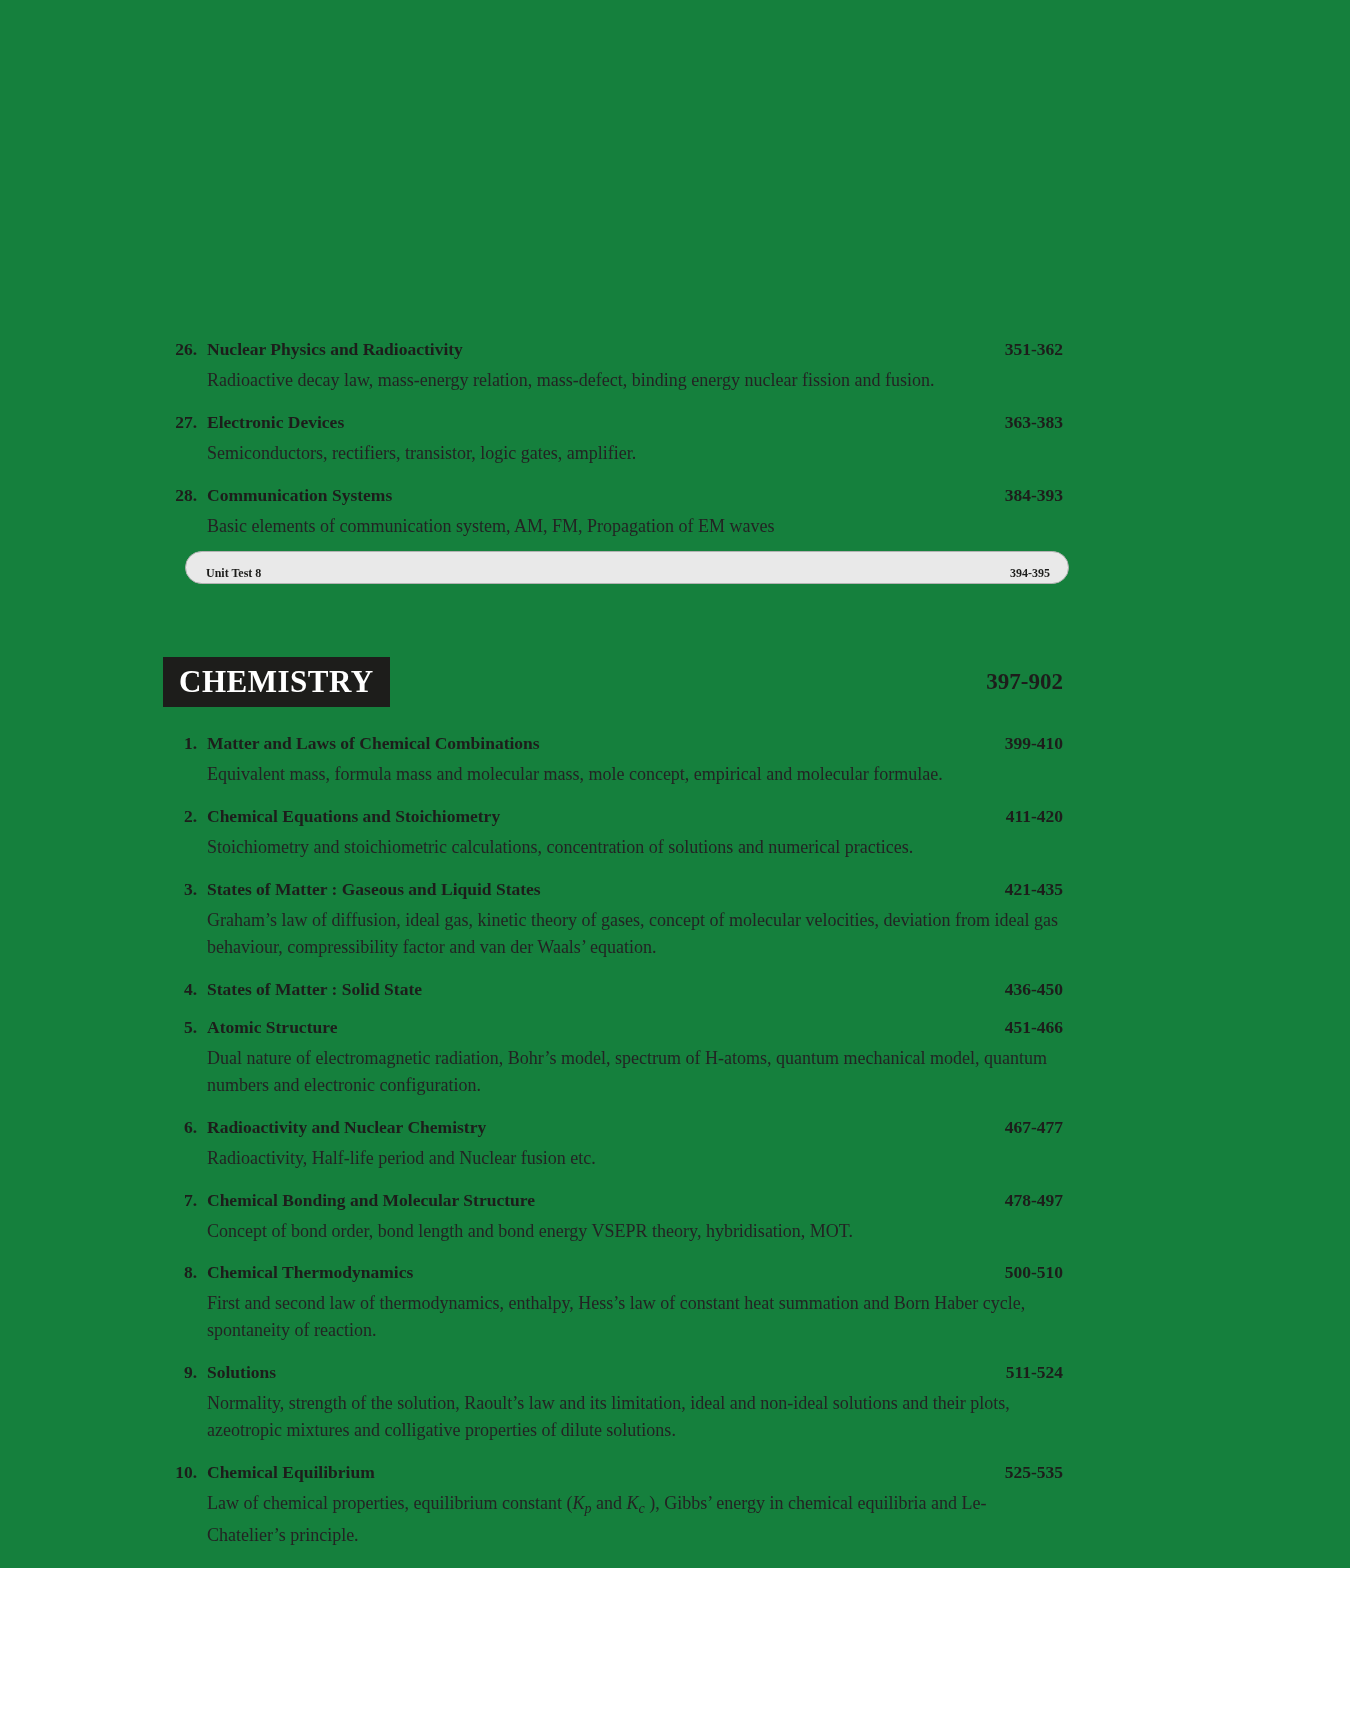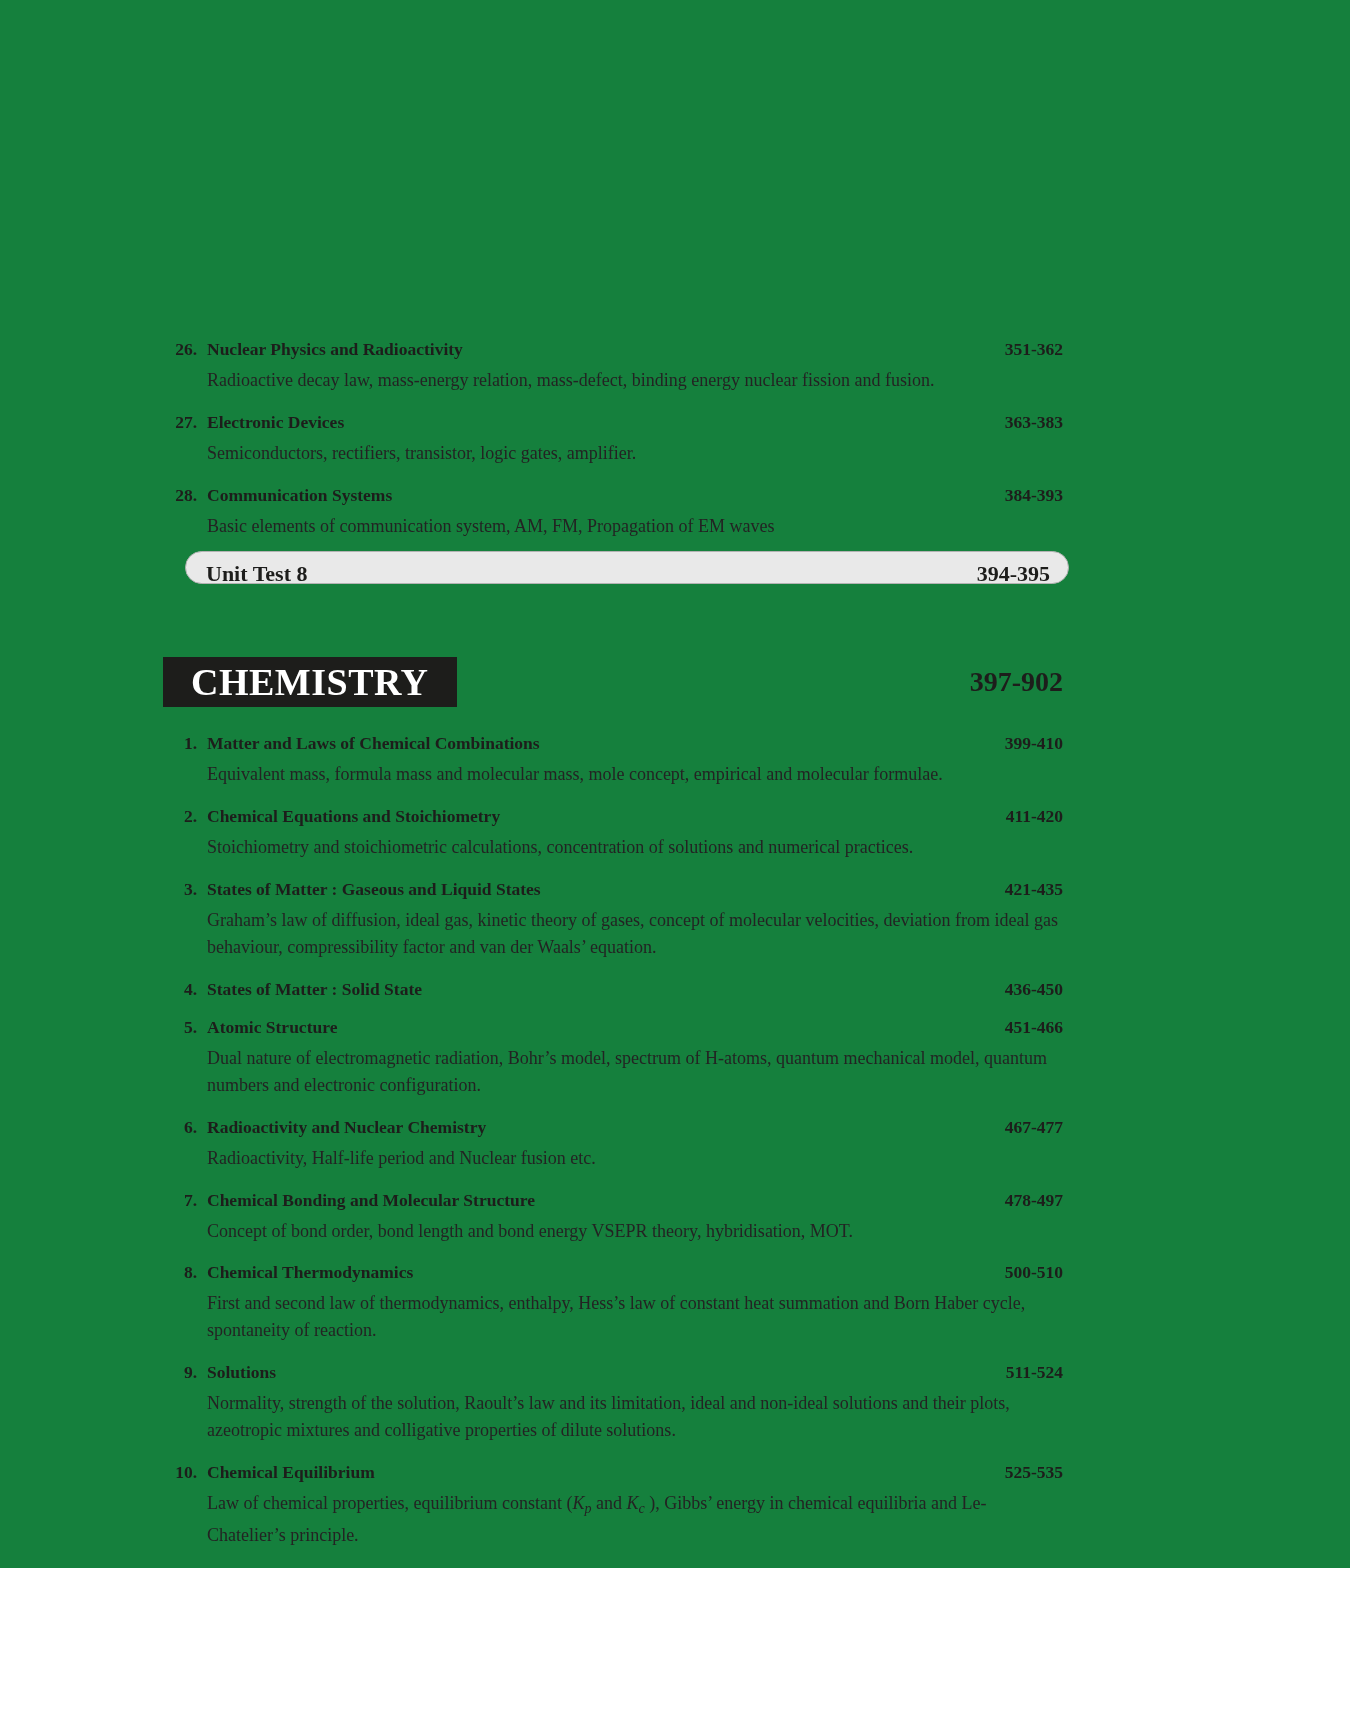--- a/index.html
+++ b/index.html
@@ -48,46 +48,46 @@
     margin-top: 11px;
     margin-left: 22px;
     margin-right: -6px;
     height: 33px;
     background: #e9e9e9;
     border: 1.4px solid #b3b3b3;
     border-radius: 17px;
     display: flex;
     align-items: center;
     padding: 12px 18px 0 20px;
-    font-size: 22px;
+    font-size: 12px;
     font-weight: bold;
     box-sizing: border-box;
   }
   .unit-bar .pages { margin-left: auto; }
   .chem-header {
     margin-top: 73px;
     margin-bottom: 27px;
     display: flex;
     align-items: center;
   }
   .chem-box {
     background: #1d1d1b;
     color: #ffffff;
     height: 50px;
-    padding: 0 28px;
+    padding: 0 16px;
     display: flex;
     align-items: center;
-    font-size: 38px;
+    font-size: 31px;
     font-weight: bold;
     letter-spacing: 0.5px;
     justify-content: center;
   }
   .chem-pages {
     margin-left: auto;
-    font-size: 28px;
+    font-size: 23px;
     font-weight: bold;
     color: #1d1d1b;
   }
   .ki { font-style: italic; }
   .ksub {
     font-style: italic;
     font-size: 0.78em;
     vertical-align: -0.25em;
   }
 </style>

